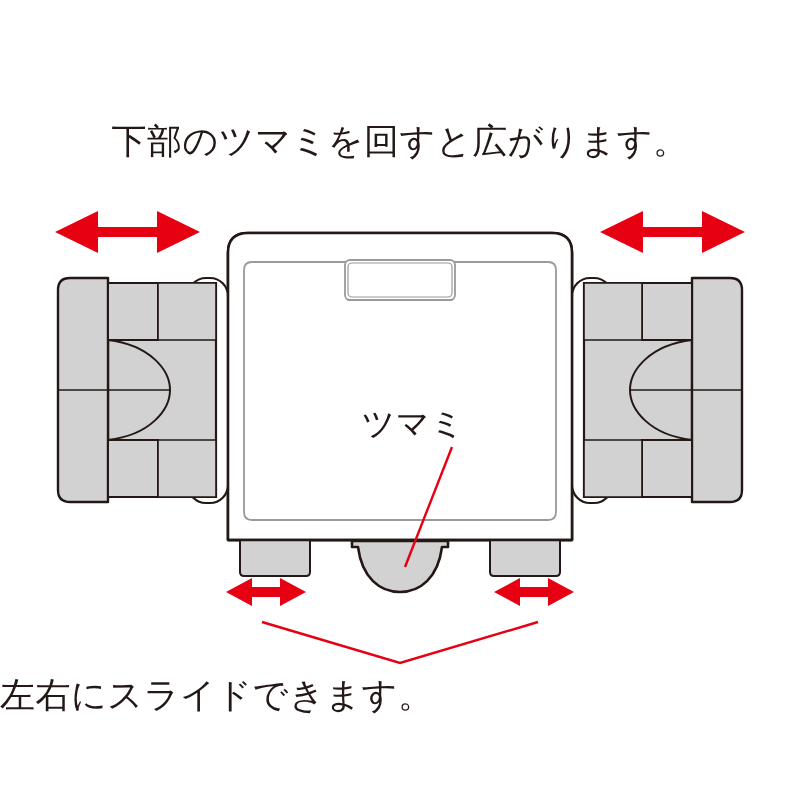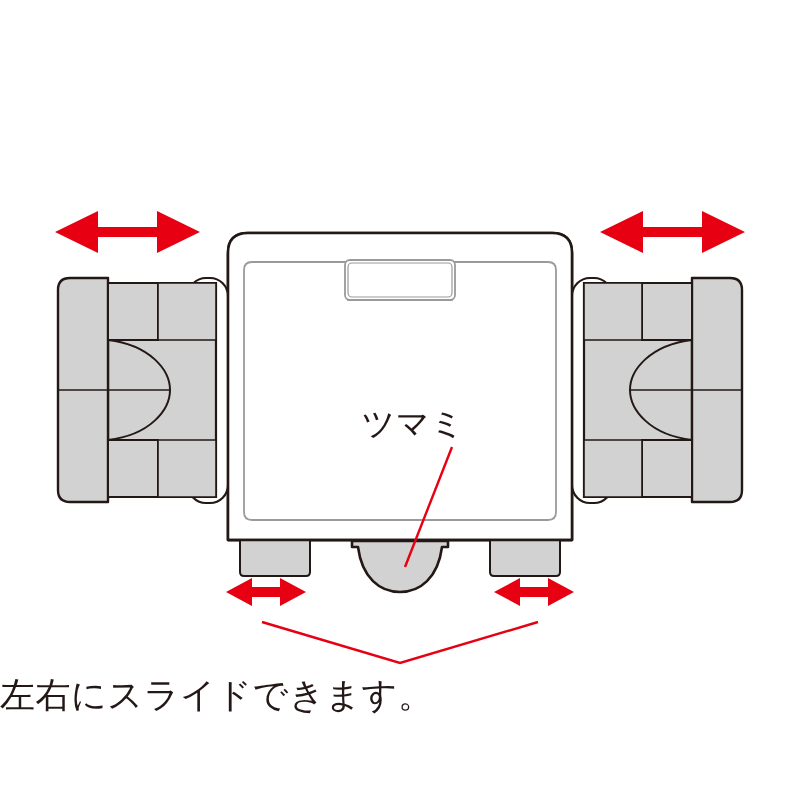--- a/index.html
+++ b/index.html
@@ -169,18 +169,19 @@
 
       <path d="M 494,592 L 520,578 L 520,587 L 548,587 L 548,578 L 574,592 L 548,606 L 548,597 L 520,597 L 520,606 Z"></path>
     </g>
 
     <g stroke="#e60012" fill="none">
       <line x1="452" y1="447" x2="405" y2="567" stroke-width="2.4"></line>
       <polyline points="262,622 400,663 538,622" stroke-width="2.4" stroke-linejoin="miter"></polyline>
     </g>
   </svg>
 
+  <div class="cap-text" id="caption-top">下部のツマミを回すと広がります。</div>
 
   <div class="cap-text" id="label-knob">ツマミ</div>
 
   <div class="cap-text" id="caption-bottom">左右にスライドできます。</div>
 
 </div>
 
 </body></html>

